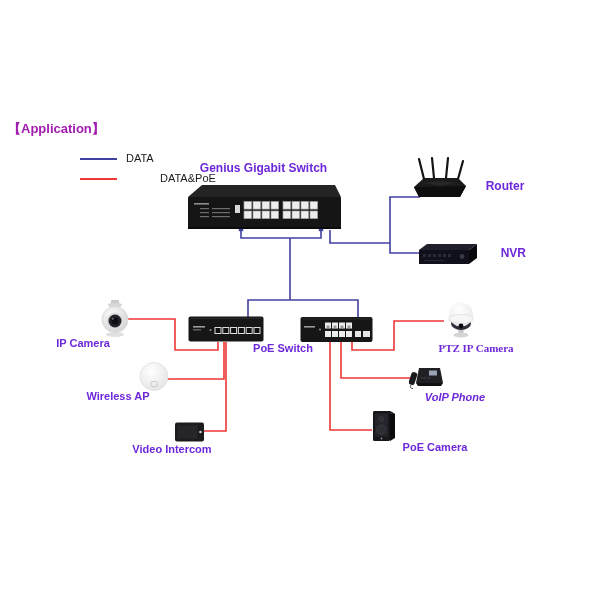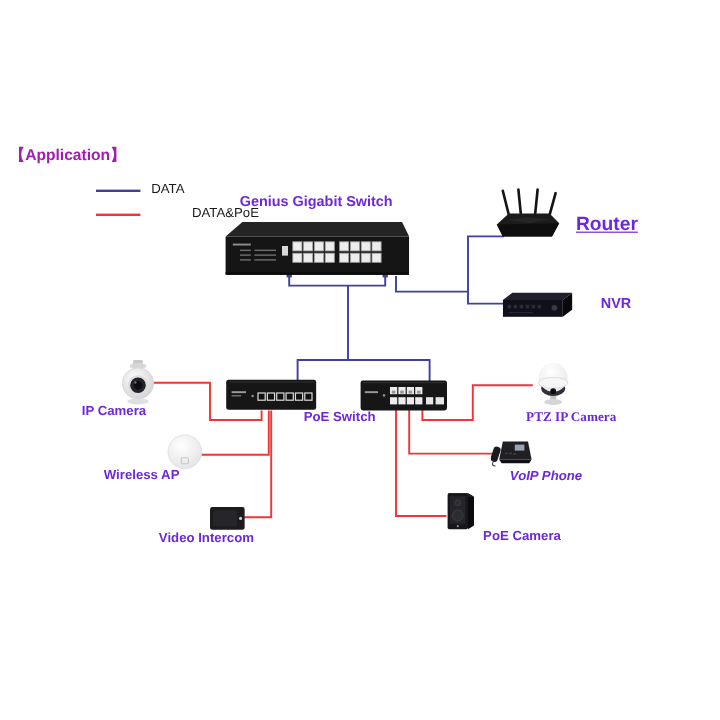--- a/index.html
+++ b/index.html
@@ -11,29 +11,29 @@
   #sw-data{left:80px;top:158px;}
   #sw-poe{left:80px;top:178px;}
   .legend-text{position:absolute;font-size:11px;font-weight:400;color:#1a1a1a;}
   #lt-data{left:126px;top:152px;}
   #lt-poe{left:136px;top:172px;margin-left:24px;}
   #wires{position:absolute;left:0;top:0;}
   .node-label{position:absolute;font-size:11px;font-weight:700;color:#6d28d9;text-align:center;white-space:nowrap;}
   .icon{position:absolute;line-height:0;}
   .lbl-main{left:186px;top:161px;width:155px;font-size:12px;}
   .ic-main{left:186px;top:184px;}
-  .lbl-router{left:480px;top:179px;width:50px;font-size:16px;text-align:right;text-decoration:underline;}
+  .lbl-router{left:480px;top:179px;width:50px;font-size:12px;text-align:center;}
   .ic-router{left:412px;top:156px;}
   .lbl-nvr{left:486px;top:246px;width:40px;font-size:12px;text-align:right;}
   .ic-nvr{left:419px;top:243px;}
   .ic-poe-left{left:188px;top:315px;}
   .ic-poe-right{left:300px;top:316px;}
   .lbl-poe{left:243px;top:342px;width:80px;}
   .ic-ipcam{left:98px;top:300px;}
-  .lbl-ipcam{left:64px;top:337px;width:62px;}
+  .lbl-ipcam{left:52px;top:337px;width:62px;}
   .ic-ap{left:139px;top:361px;}
   .lbl-ap{left:85px;top:390px;width:66px;}
   .ic-intercom{left:175px;top:422px;}
   .lbl-intercom{left:128px;top:443px;width:88px;}
   .ic-ptz{left:443px;top:300px;}
   .lbl-ptz{left:434px;top:342px;width:84px;font-family:Liberation Serif, serif;}
   .ic-voip{left:409px;top:365px;}
   .lbl-voip{left:424px;top:391px;width:62px;font-style:italic;}
   .ic-speaker{left:371px;top:409px;}
   .lbl-speaker{left:400px;top:441px;width:70px;}

